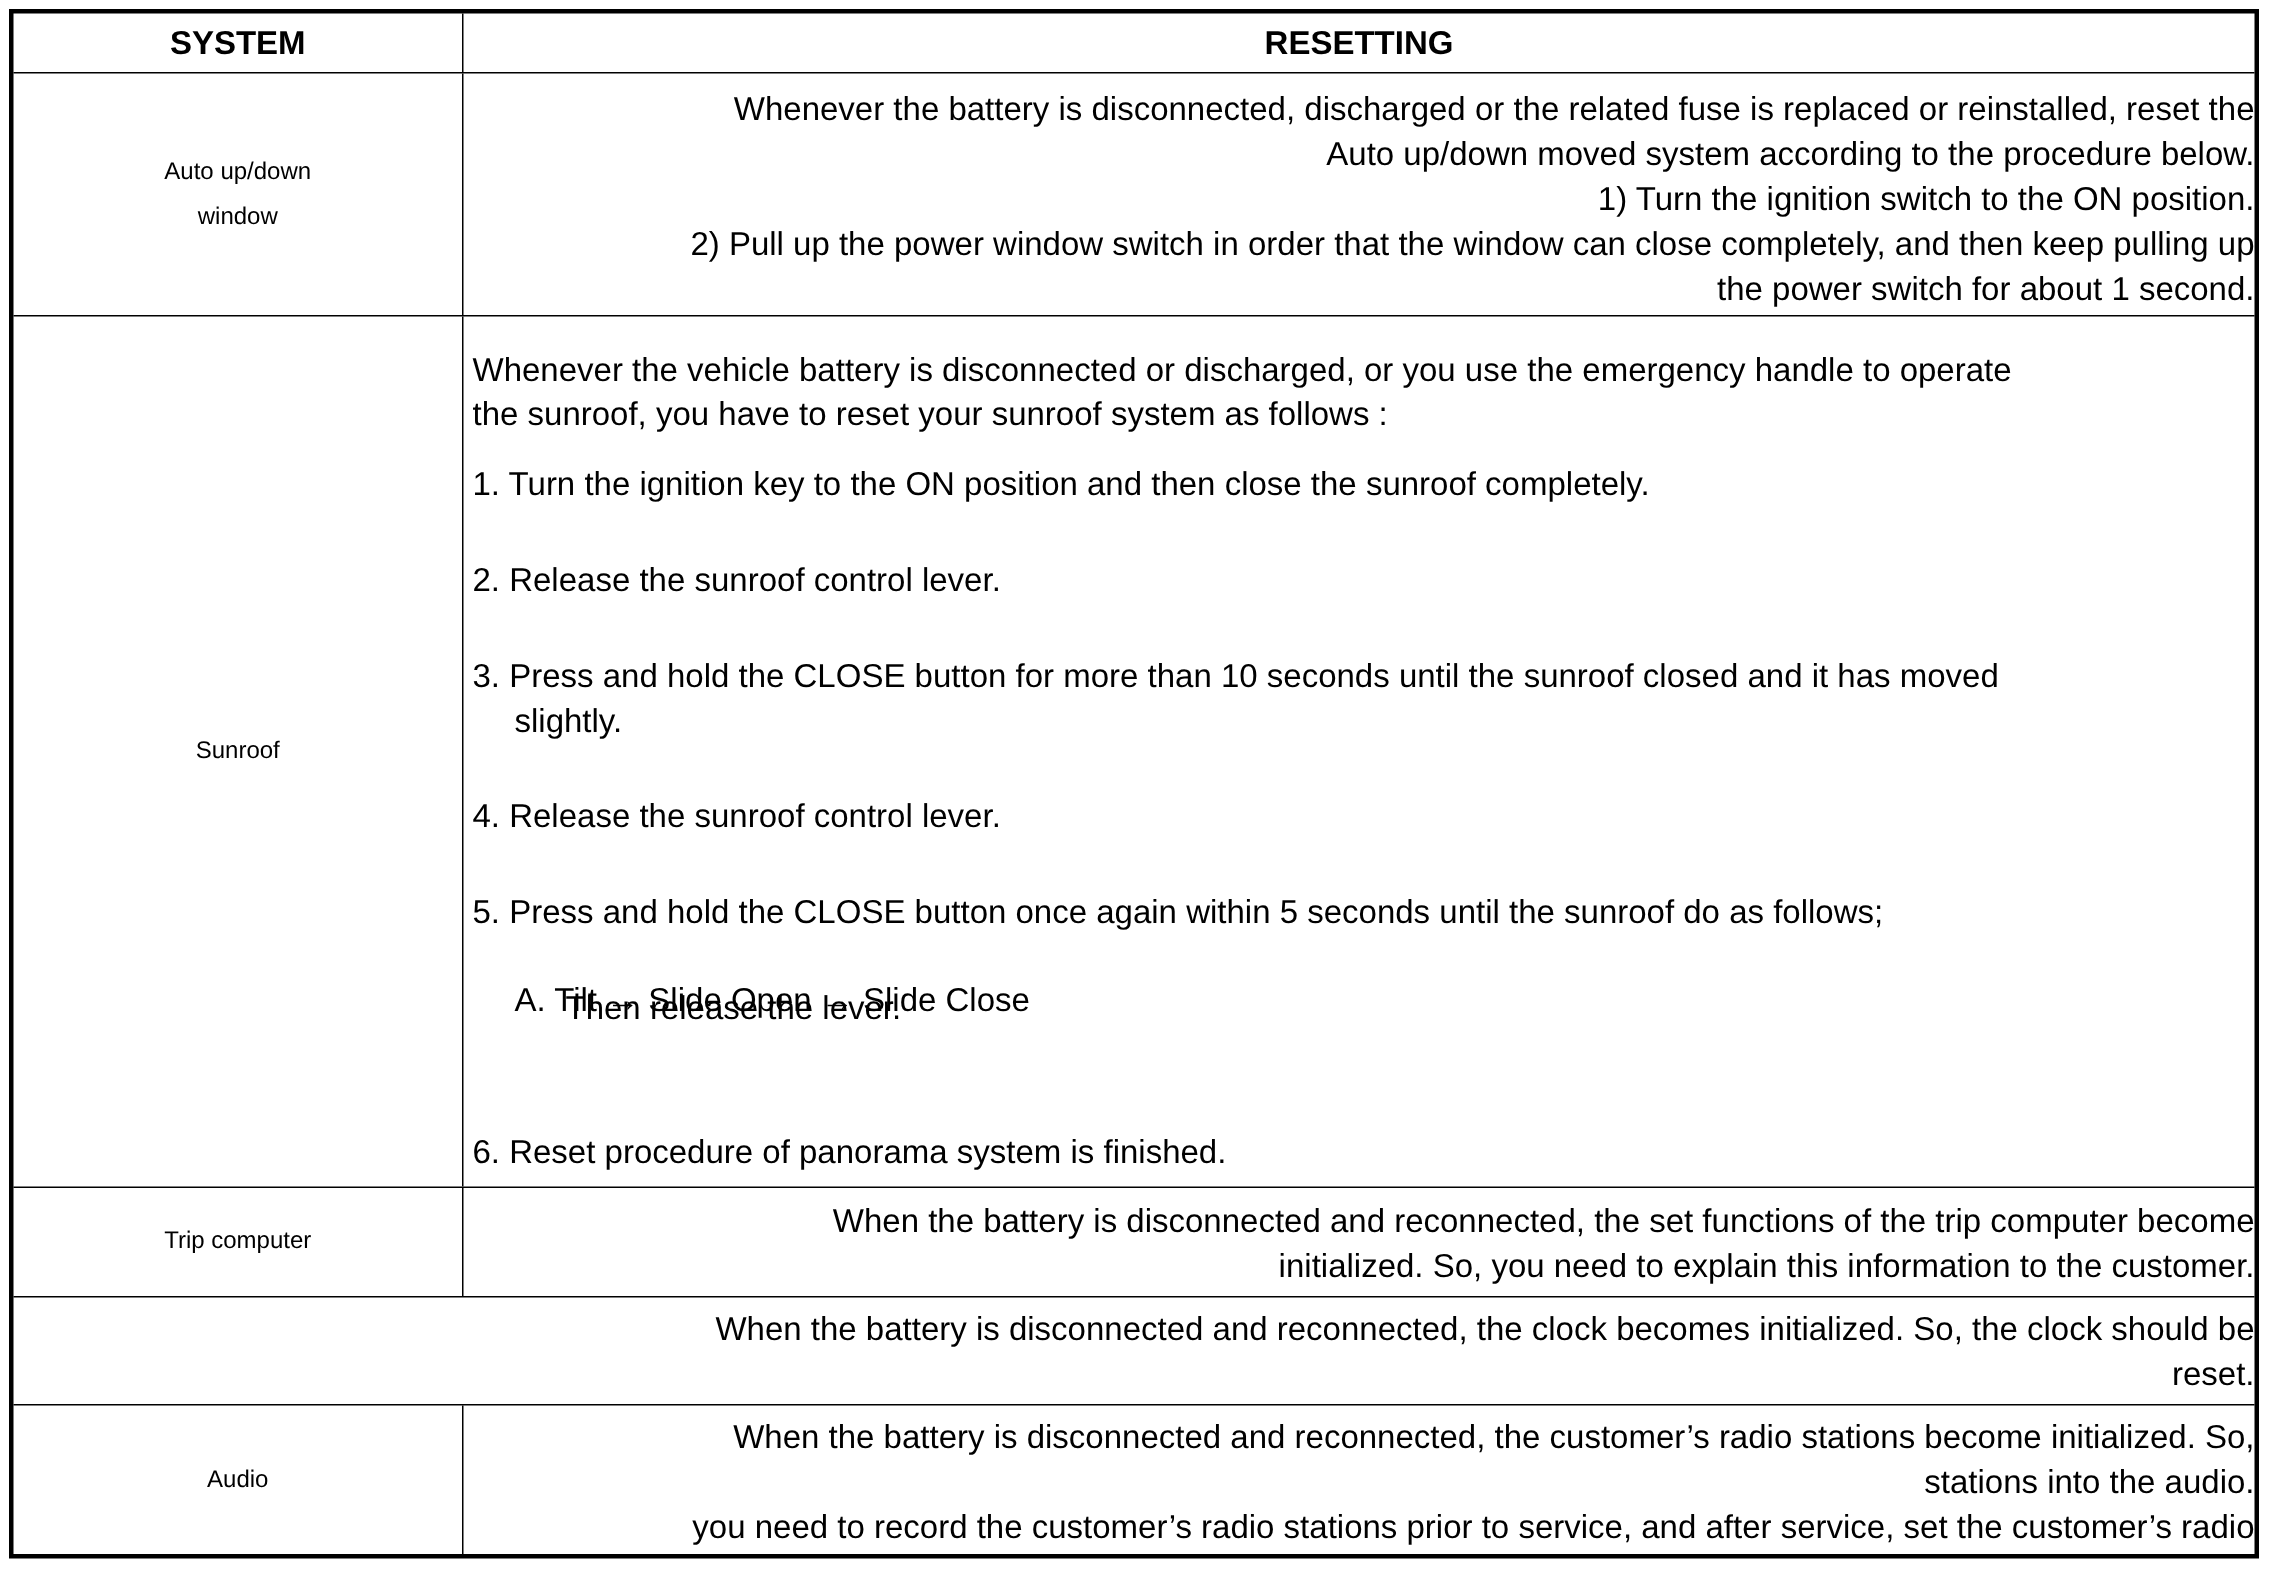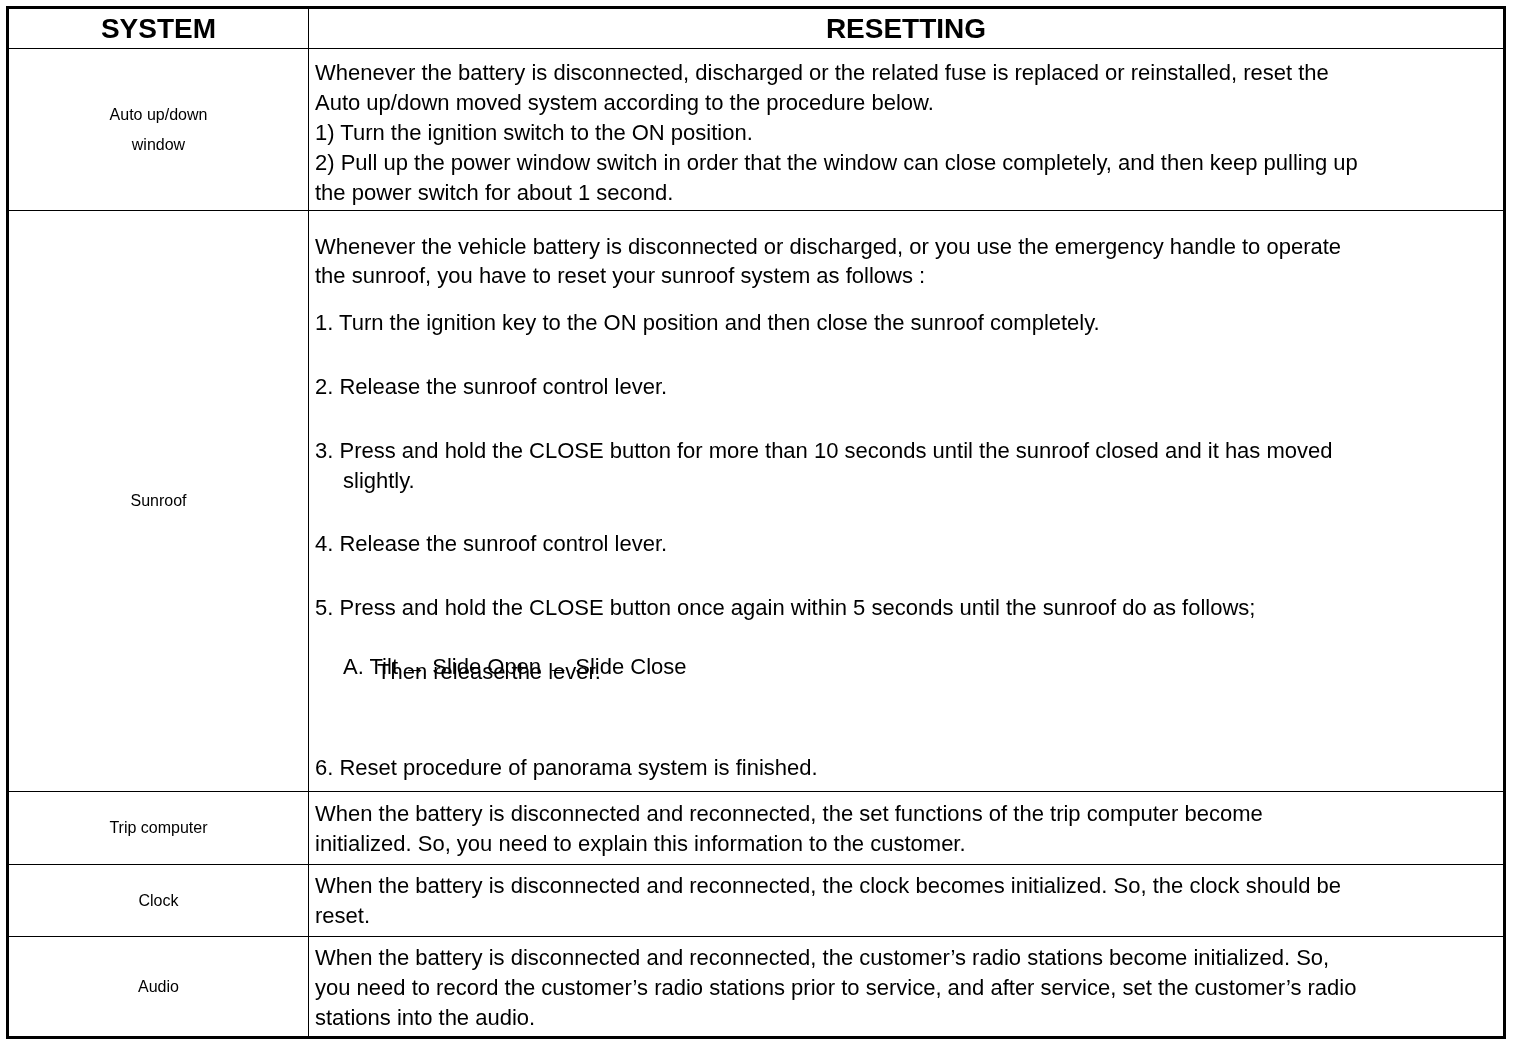--- a/index.html
+++ b/index.html
@@ -6,22 +6,22 @@
     body { width: 1520px; height: 1046px; position: relative; overflow: hidden;
            font-family: "Liberation Sans", sans-serif; color: #000; }
     .tbl { position: absolute; left: 6px; top: 6px; width: 1500px; height: 1033px;
            border: 3px solid #000; box-sizing: border-box; }
     .row { position: absolute; left: 0; right: 0; border-bottom: 1px solid #000; box-sizing: border-box; }
     .row.last { border-bottom: none; }
     .sys { position: absolute; left: 0; top: 0; bottom: 0; width: 299px;
            border-right: 1px solid #000; display: flex; align-items: center; justify-content: center;
            text-align: center; font-size: 16px; line-height: 30px; }
     .res { position: absolute; left: 300px; right: 0; top: 0; bottom: 0;
-           padding: 6px 0 0 6px; font-size: 22px; line-height: 30px; box-sizing: border-box; }
-    .hdr .sys, .hdr .res { font-weight: bold; font-size: 28px; }
+           padding: 6px 0 0 6px; font-size: 22px; line-height: 30px; box-sizing: border-box; text-align: right; }
+    .hdr .sys, .hdr .res { font-weight: bold; font-size: 22px; }
     .hdr .res { display: flex; align-items: center; justify-content: center; padding: 0; }
     .line { white-space: pre; display: block; }
     .indent1 { padding-left: 28px; }
     .indent2 { padding-left: 62px; }
     .step { position: absolute; left: 6px; white-space: pre; }
   </style>
 </head>
 <body>
 
 <div class="tbl">
@@ -70,33 +70,30 @@
     <div class="sys">
       <span>Trip computer</span>
     </div>
     <div class="res" style="padding-top:7px;">
       <span class="line">When the battery is disconnected and reconnected, the set functions of the trip computer become</span>
       <span class="line">initialized. So, you need to explain this information to the customer.</span>
     </div>
   </div>
 
   <div class="row" style="top:856px;height:72px;">
-    <div class="sys">
-      <span>Clock</span>
-    </div>
     <div class="res" style="padding-top:6px;">
       <span class="line">When the battery is disconnected and reconnected, the clock becomes initialized. So, the clock should be</span>
       <span class="line">reset.</span>
     </div>
   </div>
 
   <div class="row last" style="top:928px;bottom:0;">
     <div class="sys">
       <span>Audio</span>
     </div>
     <div class="res" style="padding-top:6px;">
       <span class="line">When the battery is disconnected and reconnected, the customer’s radio stations become initialized. So,</span>
+      <span class="line">stations into the audio.</span>
       <span class="line">you need to record the customer’s radio stations prior to service, and after service, set the customer’s radio</span>
-      <span class="line">stations into the audio.</span>
     </div>
   </div>
 
 </div>
 
 </body></html>

